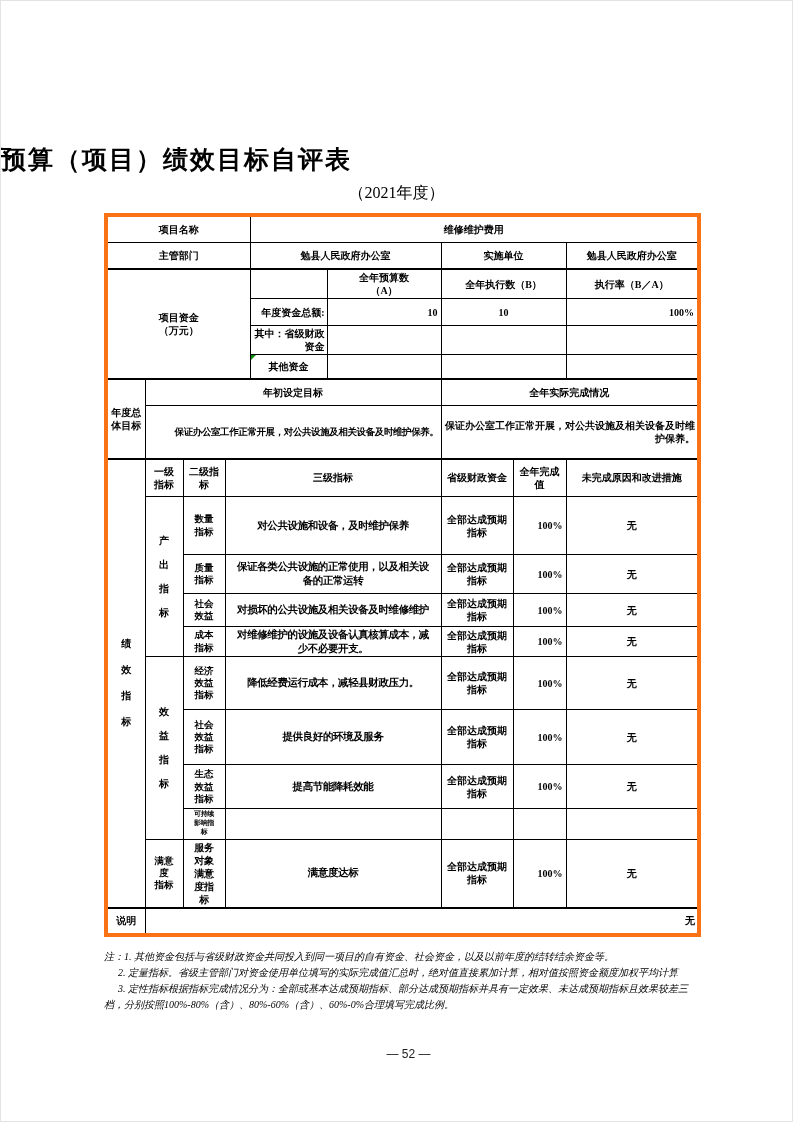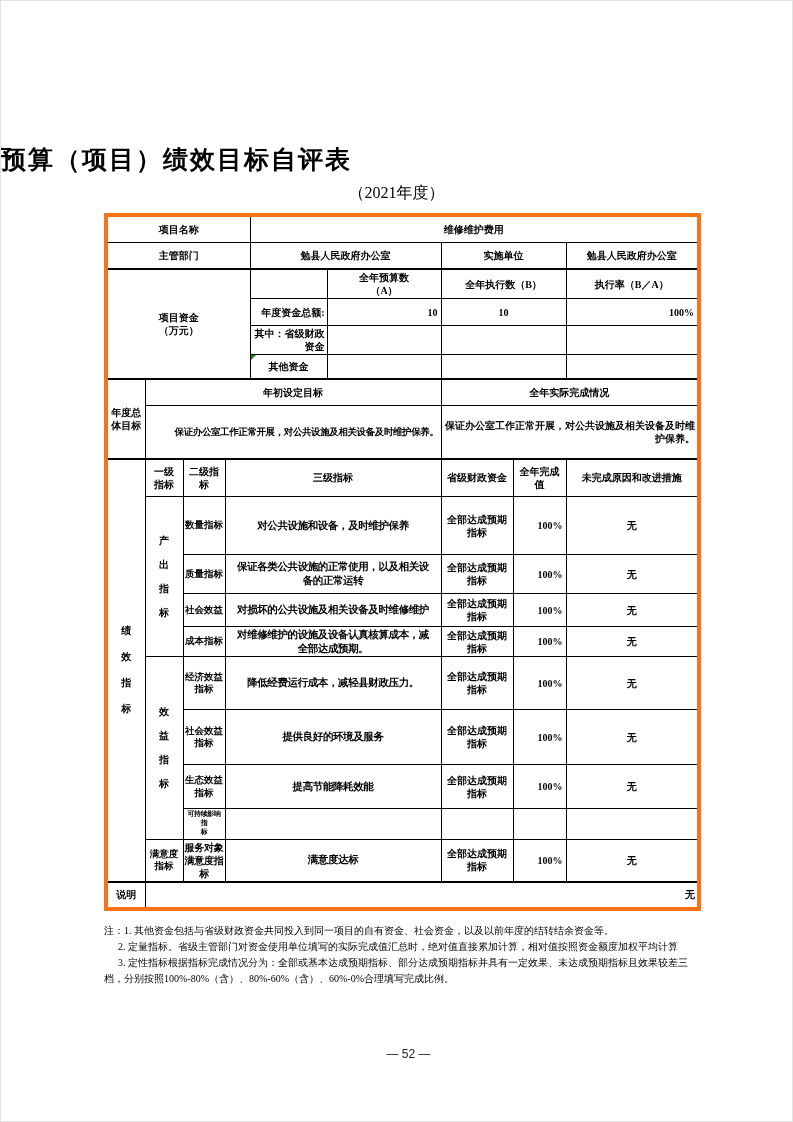--- a/index.html
+++ b/index.html
@@ -41,21 +41,21 @@
     vertical-align:middle;
     padding:1px 2px;
     white-space:pre-line;
     overflow:hidden;
     word-break:break-all;
   }
   .left{text-align:right;}
   .right{text-align:right;padding-right:3px;}
   .bt2 td{border-top:2px solid #000;}
   .l3{font-size:10.5px;letter-spacing:-0.4px;}
-  .l2{font-size:9.5px;padding:1px 1px;}
+  .l2{font-size:9.5px;padding:1px 8px;}
   .l2-tiny{font-size:7px;letter-spacing:-0.4px;}
   .l2-small{font-size:10px;letter-spacing:-0.3px;}
   .goal-left{font-size:9.5px;letter-spacing:-0.4px;}
   .goal-right{font-size:10px;}
   .vlabel{line-height:2.4;}
   .vlabel-big{line-height:2.6;}
   .marker{position:relative;}
   .marker::before{
     content:"";
     position:absolute;top:0;left:0;
@@ -65,20 +65,21 @@
   }
   .rh22{height:22px}.rh24{height:24px}.rh27{height:27px}.rh28{height:28px}
   .rh33{height:33px}.rh35{height:30px}.rh38{height:38px}.rh39{height:39px}
   .rh41{height:41px}.rh44{height:44px}.rh53{height:53px}.rh55{height:55px}
   .rh58{height:58px}
   .notes{
     margin:12px 0 0 103px;
     width:588px;
     font-size:10px;
     line-height:1.6;
+    font-style:italic;
   }
   .notes p{margin:0;}
   .notes p.ind{text-indent:1.4em;}
   .page-number{
     position:absolute;
     top:1046px;left:12px;
     width:100%;
     text-align:center;
     font-family:"Liberation Sans","DejaVu Sans",sans-serif;
     font-size:12px;
@@ -198,21 +199,21 @@
       <td class="l2">社会效益</td>
       <td colspan="3" class="l3">对损坏的公共设施及相关设备及时维修维护</td>
       <td>全部达成预期
 指标</td>
       <td class="right">100%</td>
       <td>无</td>
     </tr>
     <tr class="rh35">
       <td class="l2">成本指标</td>
       <td colspan="3" class="l3">对维修维护的设施及设备认真核算成本，减
-全部达成预期。</td>
+少不必要开支。</td>
       <td>全部达成预期
 指标</td>
       <td class="right">100%</td>
       <td>无</td>
     </tr>
 
     <tr class="rh53">
       <td rowspan="4" class="vlabel">效
 益
 指

